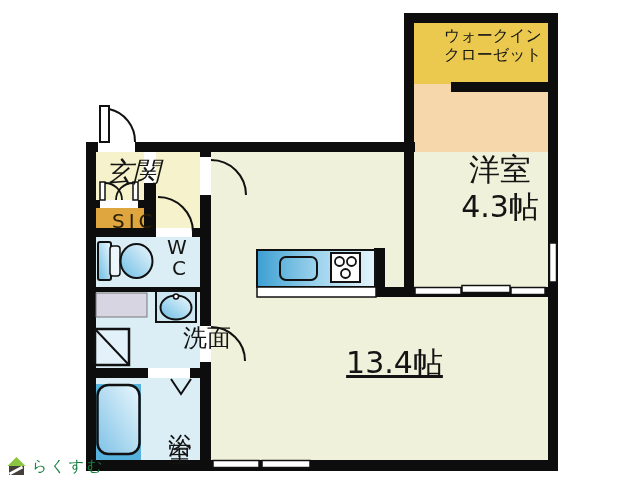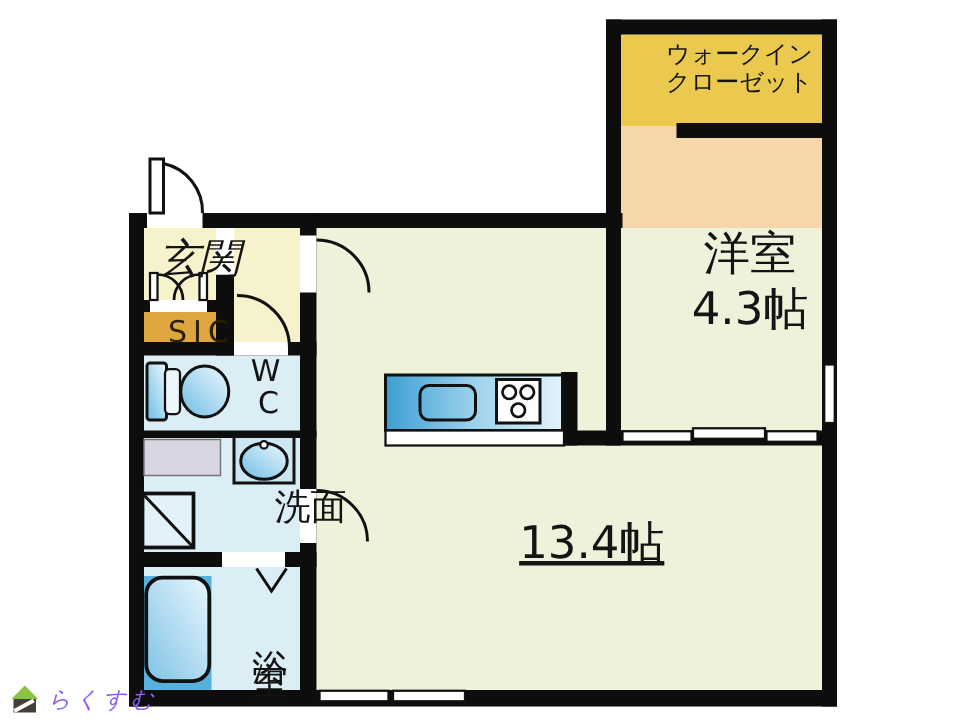--- a/index.html
+++ b/index.html
@@ -7,21 +7,21 @@
     position:relative;width:640px;height:480px;background:#ffffff;overflow:hidden;
     font-family:"DejaVu Sans","Liberation Sans",sans-serif;color:#111;
   }
   .wall{position:absolute;background:#0d0d0d;}
   .floor{position:absolute;}
   .lbl{position:absolute;color:#141414;text-align:center;white-space:nowrap;padding-left:12px;}
   .lbl .ln{display:block;}
   .v-lbl{writing-mode:vertical-rl;text-orientation:upright;}
   svg{position:absolute;left:0;top:0;}
   .logo{position:absolute;left:6px;top:456px;display:flex;align-items:center;gap:5px;}
-  .logo-text{font-size:15px;letter-spacing:3px;color:#8b5cf6;font-weight:500;font-style:italic;}
+  .logo-text{font-size:15px;letter-spacing:3px;color:#15803d;font-weight:500;}
 </style>
 </head>
 <body>
 
 <div class="canvas">
 
   <div class="floor" style="left:414px;top:23px;width:134px;height:264px;background:#f6d7ac;"></div>
   <div class="floor" style="left:414px;top:23px;width:134px;height:61px;background:#ebc94e;"></div>
   <div class="floor" style="left:96px;top:152px;width:48px;height:85px;background:#f6f2cb;"></div>
   <div class="floor" style="left:152px;top:152px;width:48px;height:85px;background:#f6f2cb;"></div>

